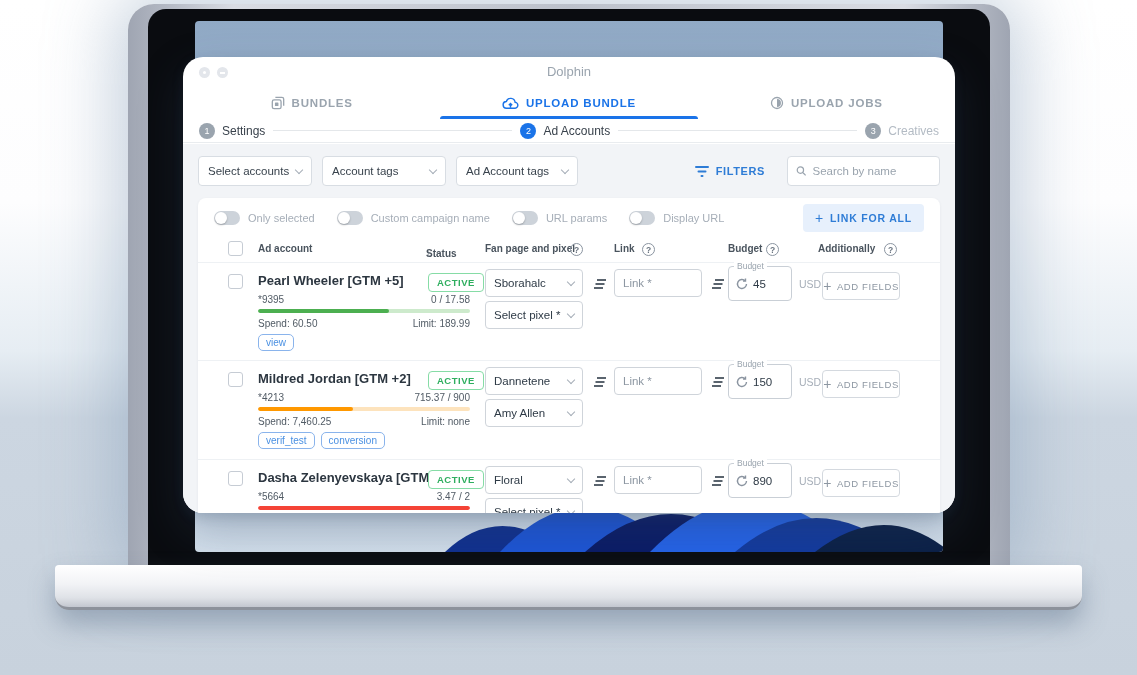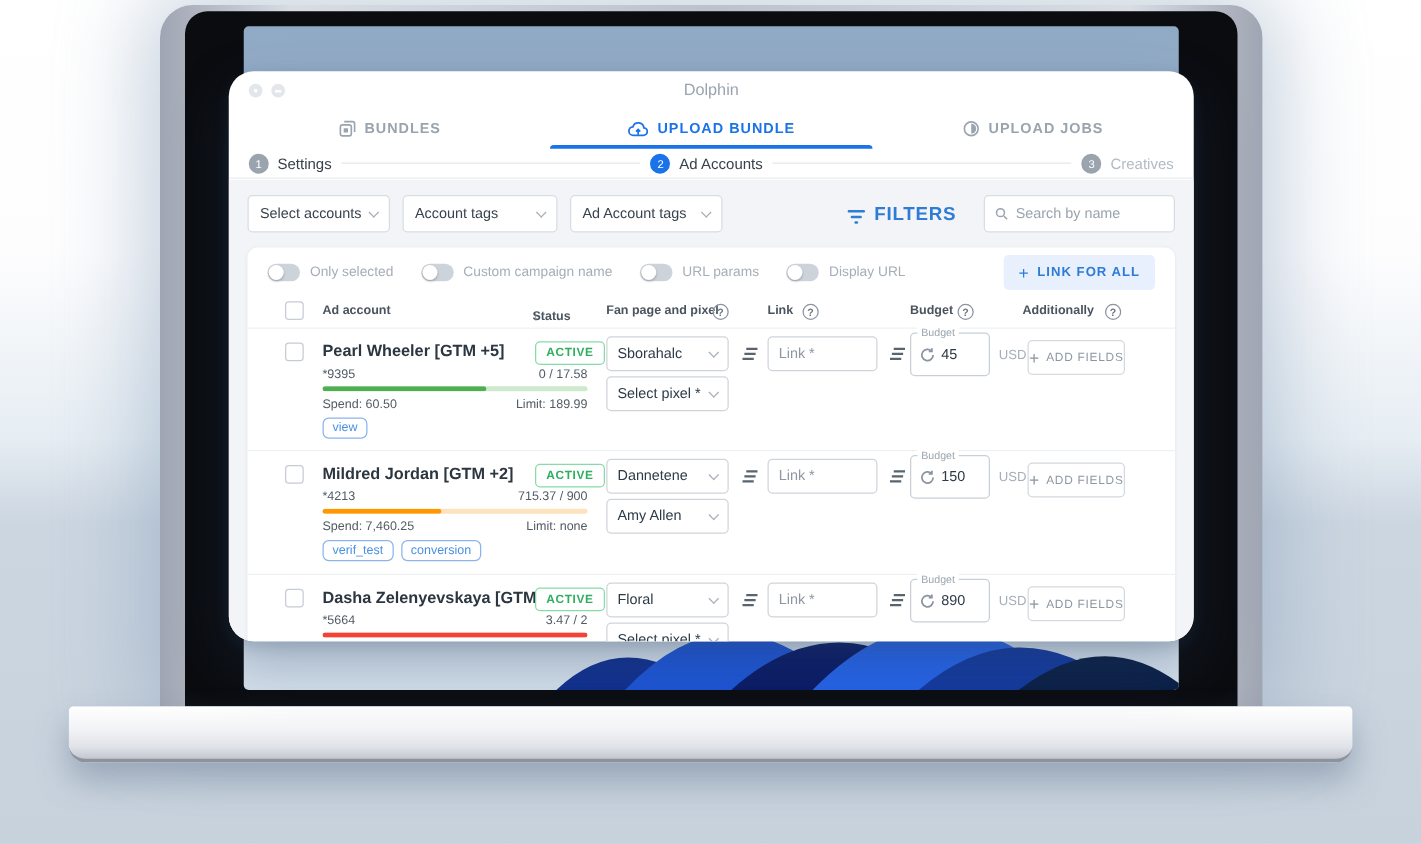--- a/index.html
+++ b/index.html
@@ -52,21 +52,21 @@
   .body { position:absolute; left:0; right:0; top:87px; bottom:0; background:#f2f4f7; padding:12px 15px 0; }
 
   .filter-row { display:flex; gap:10px; height:30px; align-items:center; }
   .select { background:#fff; border:1px solid #d8dde3; border-radius:4px; height:30px;
     display:flex; align-items:center; justify-content:space-between; padding:0 9px;
     font-size:11.5px; color:#39434d; cursor:pointer; }
   .w1{width:114px}.w2{width:124px}.w3{width:122px}
   .caret { width:6px; height:6px; border-right:1.5px solid #a6aeb8; border-bottom:1.5px solid #a6aeb8;
     transform:rotate(45deg); margin-top:-3px; flex:none; margin-left:6px; }
   .spacer { flex:1; }
-  .filters-btn { display:flex; align-items:flex-end; gap:7px; color:#2e7cd6; font-size:15px;
+  .filters-btn { display:flex; align-items:flex-start; gap:7px; color:#2e7cd6; font-size:11px;
     font-weight:bold; letter-spacing:.6px; margin-right:12px; cursor:pointer; }
   .search-box { width:153px; height:30px; background:#fff; border:1px solid #d8dde3; border-radius:4px;
     display:flex; align-items:center; padding:0 8px; gap:6px; }
   .search-box input { border:none; outline:none; width:100%; font-size:11.5px; color:#39434d;
     font-family:"Liberation Sans", sans-serif; background:transparent; }
   .search-box input::placeholder { color:#9aa4ae; }
 
   .card { margin-top:12px; background:#fff; border-radius:8px 8px 0 0; height:600px;
     box-shadow:0 1px 3px rgba(60,70,90,.07); position:relative; }
 

